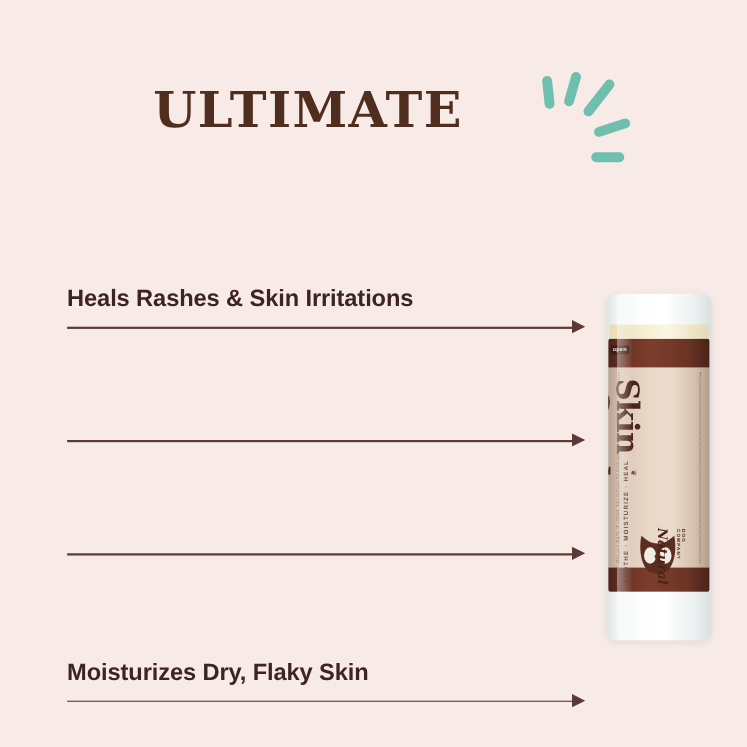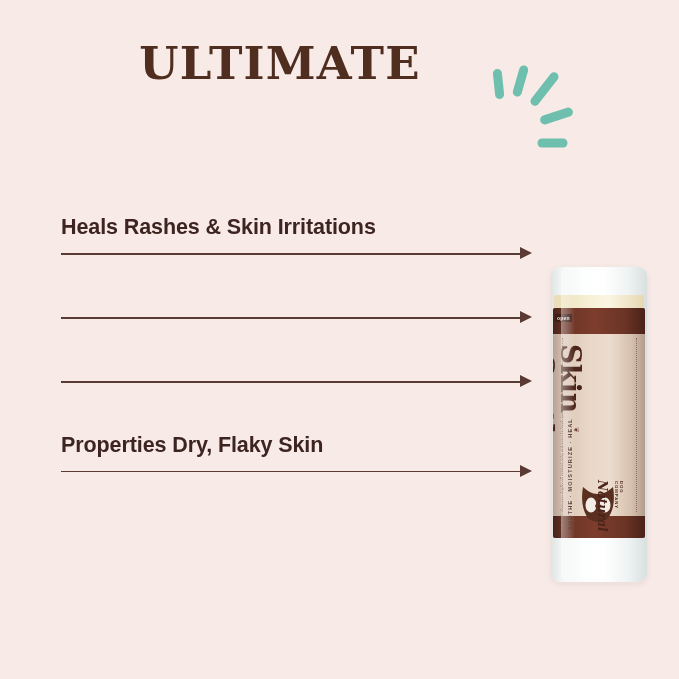--- a/index.html
+++ b/index.html
@@ -25,20 +25,21 @@
     font-family: "DejaVu Serif", serif;
     font-weight: bold;
     font-size: 45px;
     line-height: 1.24;
     letter-spacing: 1.2px;
     color: #4f2e20;
   }
   .heading .hline {
     display: block;
     white-space: nowrap;
+    margin-top: 36px;
   }
 
   
   .sparkle {
     position: absolute;
     left: 486px;
     top: 55px;
     width: 100px;
     height: 100px;
     pointer-events: none;
@@ -56,20 +57,21 @@
 
   
   .benefits {
     position: absolute;
     left: 61px;
     top: 214px;
     width: 472px;
   }
   .benefit {
     position: relative;
+    margin-top: 44px;
   }
   .benefit-text {
     font-family: "Liberation Sans", sans-serif;
     font-weight: bold;
     font-size: 21.5px;
     line-height: 1.30;
     color: #3d2420;
     letter-spacing: -0.1px;
     white-space: pre-line;
   }
@@ -325,21 +327,21 @@
 
   <div class="benefit">
     <div class="arrow">
       <span class="arrow-line"></span>
       <span class="arrow-head"></span>
     </div>
   </div>
   <div class="sp-3"></div>
 
   <div class="benefit">
-    <div class="benefit-text">Properties Dry, Flaky Skin</div>
+    <div class="benefit-text">Moisturizes Dry, Flaky Skin</div>
     <div class="arrow">
       <span class="arrow-line"></span>
       <span class="arrow-head"></span>
     </div>
   </div>
   <div class="sp-4"></div>
 
 
 </div>
 

